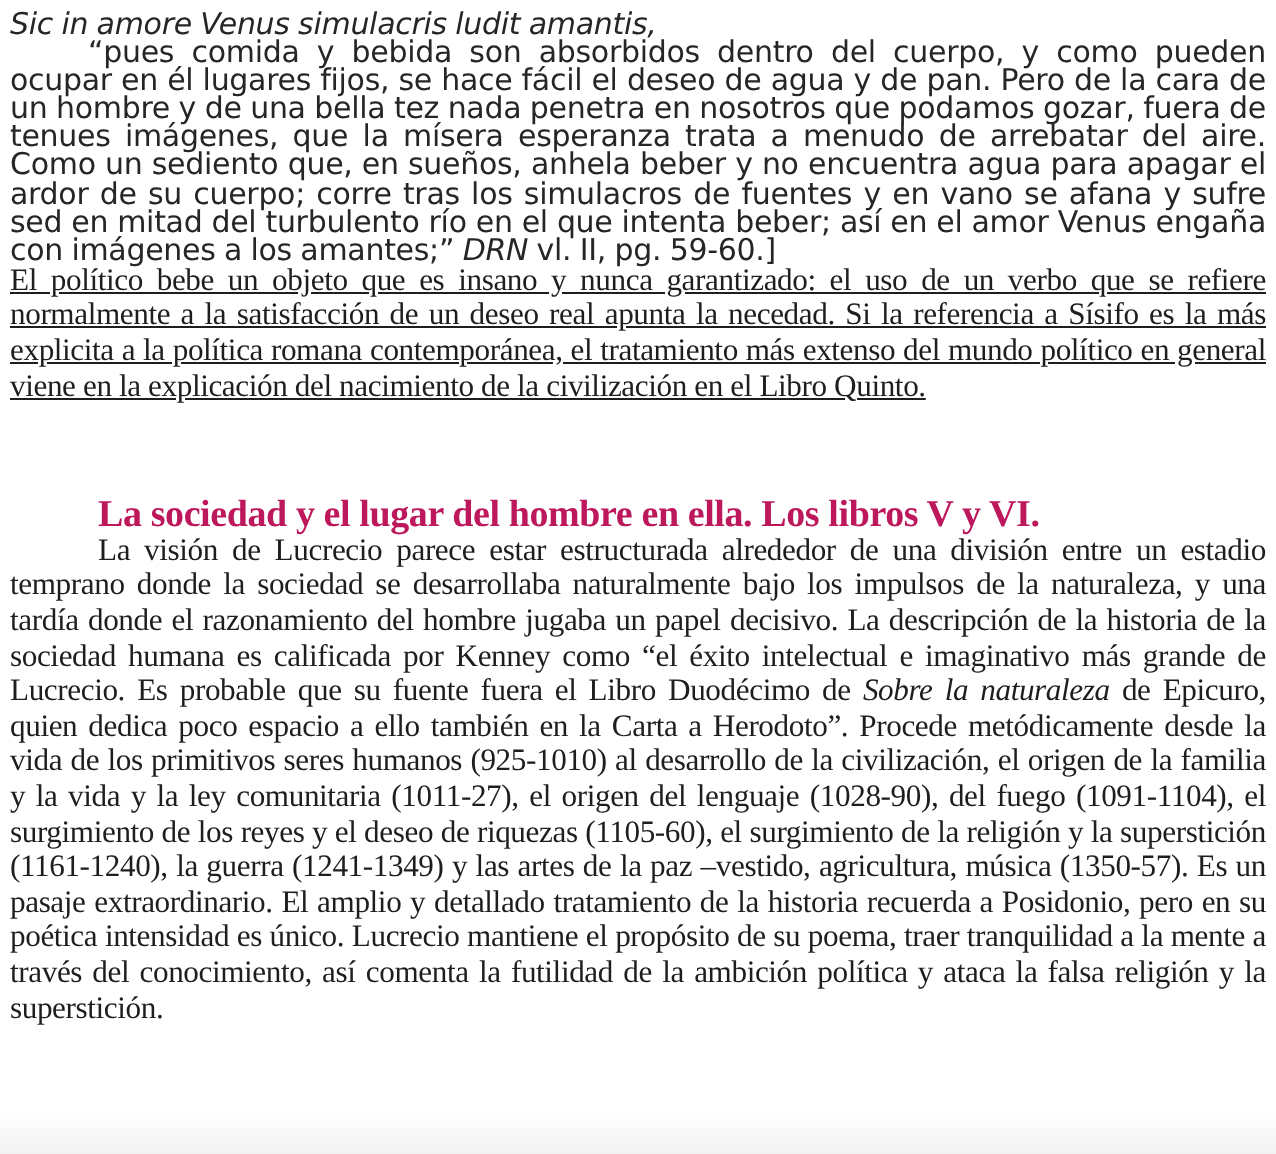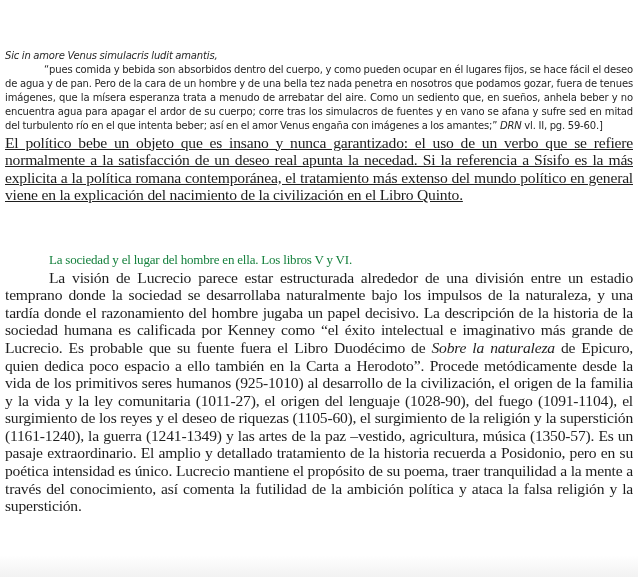--- a/index.html
+++ b/index.html
@@ -5,41 +5,40 @@
   html, body { margin: 0; padding: 0; }
   body {
     width: 638px; height: 577px; overflow: hidden;
     background: linear-gradient(to bottom, #ffffff 0px, #ffffff 555px, #f2f2f2 577px);
     color: #1f1f1f;
     position: relative;
   }
   .page { position: absolute; left: 5px; top: 5px; width: 628px; }
   .quote {
     font-family: "DejaVu Sans", sans-serif;
-    font-size: 10px; line-height: 14.1px;
+    font-size: 15px; line-height: 14.1px;
     text-align: justify; color: #262626;
     letter-spacing: -0.15px;
     word-spacing: -0.4px;
-    margin-top: 44px;
   }
   .quote .title { font-style: italic; display: block; margin-bottom: 0; }
   .quote p { margin: 0; text-indent: 39px; }
   .quote i { }
   .serif {
     font-family: "Liberation Serif", serif;
     font-size: 15.6px; line-height: 17.6px;
     text-align: justify; color: #1e1e1e;
     letter-spacing: -0.2px;
   }
   .serif p { margin: 0; }
   .p1 { margin-top: 0; text-decoration: underline; }
   .heading {
     font-family: "Liberation Serif", serif;
-    font-weight: normal; font-size: 13px; line-height: 17.6px;
-    margin: 47px 0 0 0; padding-left: 44px; color: #15803d;
+    font-weight: bold; font-size: 19px; line-height: 17.6px;
+    margin: 47px 0 0 0; padding-left: 44px; color: #be185d;
   }
   .p2 { text-indent: 44px; }
   .p2 i { font-style: italic; }
 </style>
 </head>
 <body>
 
 <div class="page">
   <div class="quote">
     <span class="title">Sic in amore Venus simulacris ludit amantis,</span>

